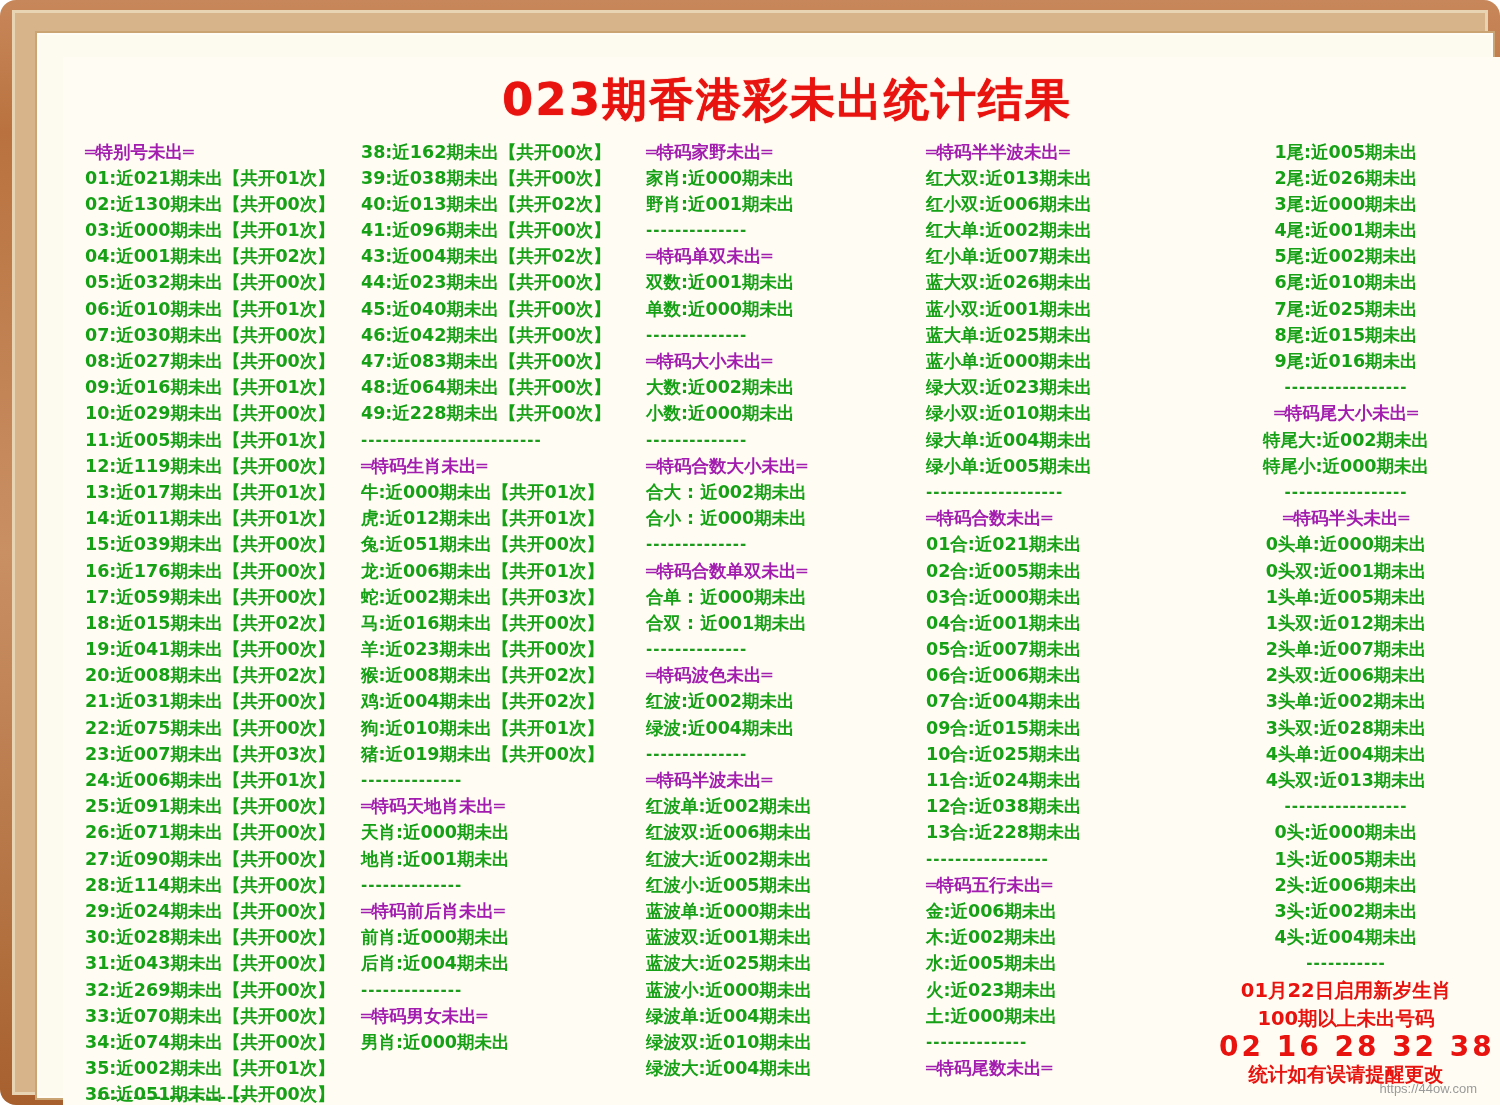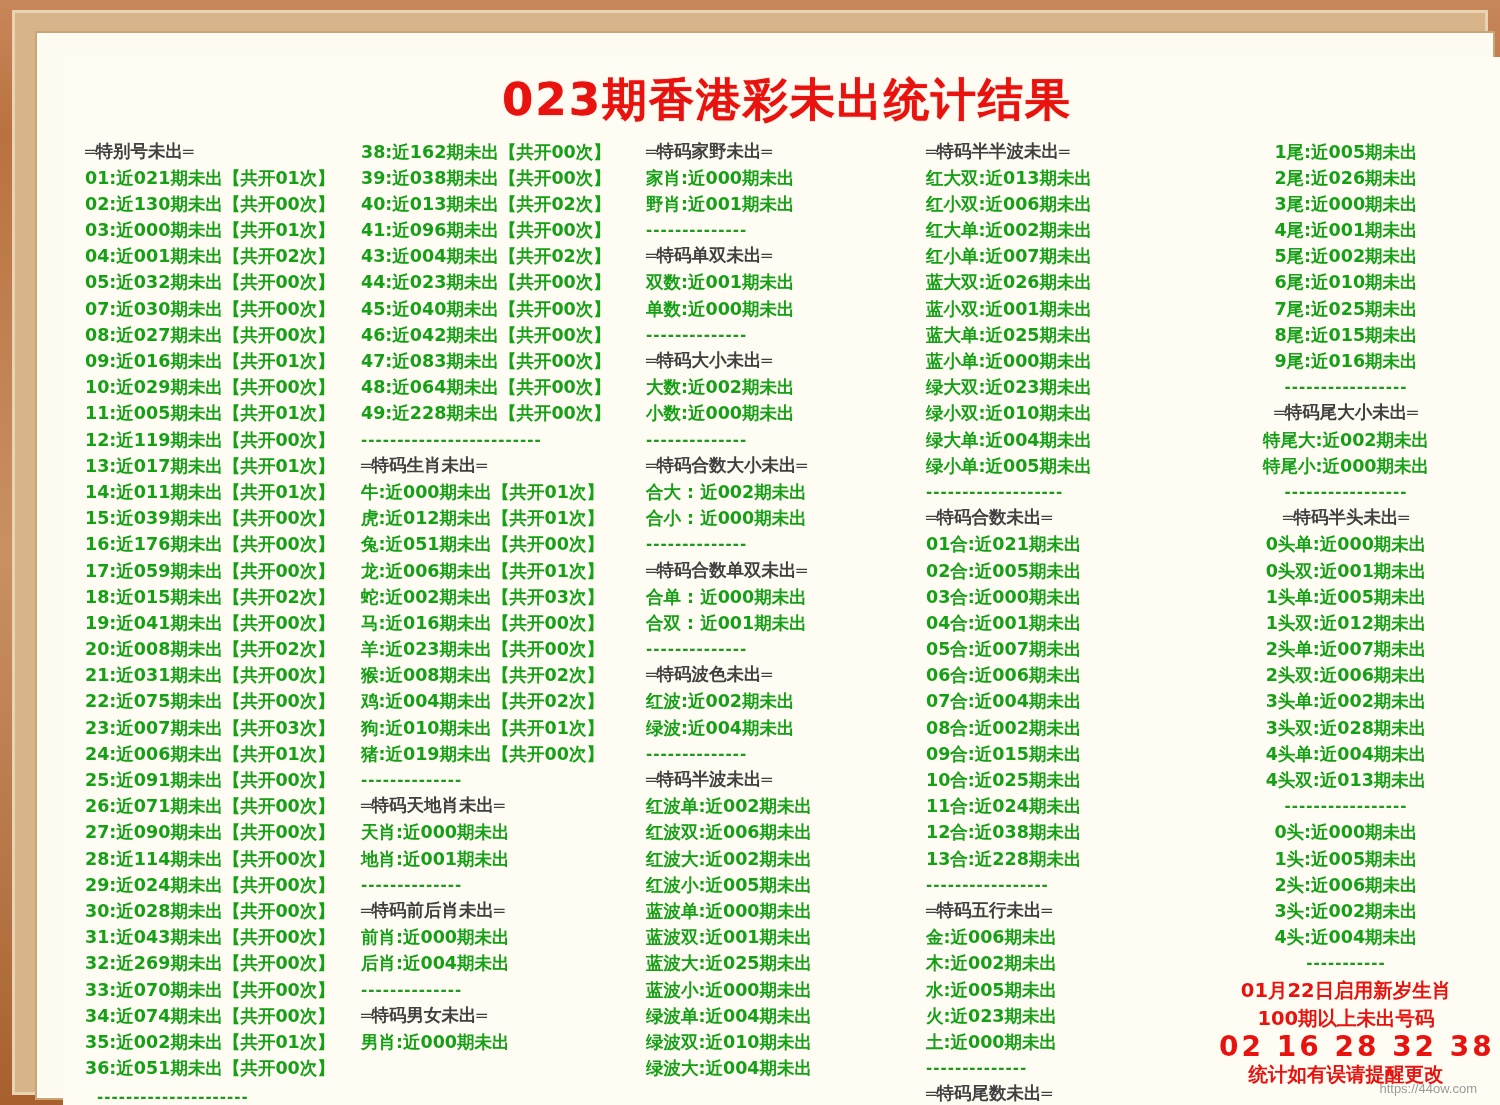--- a/index.html
+++ b/index.html
@@ -13,20 +13,21 @@
     font-family: "Liberation Sans", sans-serif;
     overflow: hidden;
   }
   
   #frame-outer {
     position: absolute;
     left: 0; top: 0;
     width: 1500px; height: 1105px;
     background: linear-gradient(180deg, #c8875a 0%, #b9723f 12%, #c99064 50%, #b06d3c 88%, #a75f2e 100%);
     box-sizing: border-box;
+    border-radius: 16px;
   }
   #frame-mid {
     position: absolute;
     left: 12px; top: 10px;
     width: 1476px; height: 1085px;
     background: #d8b48a;
     box-sizing: border-box;
     border: 3px solid #e8d3b2;
   }
   #frame-inner {
@@ -72,21 +73,21 @@
   }
   .col-1 { width: 276px; padding-left: 8px; }
   .col-2 { width: 285px; }
   .col-3 { width: 280px; }
   .col-4 { width: 285px; }
   .col-5 { width: 270px; }
 
   .line { height: 26.2px; }
 
   
-  .hdr { color: #404040; font-family: Liberation Mono, monospace; }
+  .hdr { color: #a21caf; }
   .green { color: #16a016; }
   .dash { color: #1a9b1a; letter-spacing: 1px; font-size: 15px; }
   .c5-center { text-align: center; }
 
   #footer-note {
     font-family: "DejaVu Sans", sans-serif;
     font-weight: bold;
     color: #e8120e;
     font-size: 19.5px;
     line-height: 28px;
@@ -129,20 +130,21 @@
 
         <div id="columns">
 
           <div class="col col-1">
             <div class="line hdr">═特别号未出═</div>
             <div class="line green">01:近021期未出【共开01次】</div>
             <div class="line green">02:近130期未出【共开00次】</div>
             <div class="line green">03:近000期未出【共开01次】</div>
             <div class="line green">04:近001期未出【共开02次】</div>
             <div class="line green">05:近032期未出【共开00次】</div>
+            <div class="line green">06:近010期未出【共开01次】</div>
             <div class="line green">07:近030期未出【共开00次】</div>
             <div class="line green">08:近027期未出【共开00次】</div>
             <div class="line green">09:近016期未出【共开01次】</div>
             <div class="line green">10:近029期未出【共开00次】</div>
             <div class="line green">11:近005期未出【共开01次】</div>
             <div class="line green">12:近119期未出【共开00次】</div>
             <div class="line green">13:近017期未出【共开01次】</div>
             <div class="line green">14:近011期未出【共开01次】</div>
             <div class="line green">15:近039期未出【共开00次】</div>
             <div class="line green">16:近176期未出【共开00次】</div>
@@ -264,21 +266,20 @@
             <div class="line green">绿小单:近005期未出</div>
             <div class="line dash">-------------------</div>
             <div class="line hdr">═特码合数未出═</div>
             <div class="line green">01合:近021期未出</div>
             <div class="line green">02合:近005期未出</div>
             <div class="line green">03合:近000期未出</div>
             <div class="line green">04合:近001期未出</div>
             <div class="line green">05合:近007期未出</div>
             <div class="line green">06合:近006期未出</div>
             <div class="line green">07合:近004期未出</div>
-            <div class="line green">08合:近002期未出</div>
             <div class="line green">09合:近015期未出</div>
             <div class="line green">10合:近025期未出</div>
             <div class="line green">11合:近024期未出</div>
             <div class="line green">12合:近038期未出</div>
             <div class="line green">13合:近228期未出</div>
             <div class="line dash">-----------------</div>
             <div class="line hdr">═特码五行未出═</div>
             <div class="line green">金:近006期未出</div>
             <div class="line green">木:近002期未出</div>
             <div class="line green">水:近005期未出</div>

